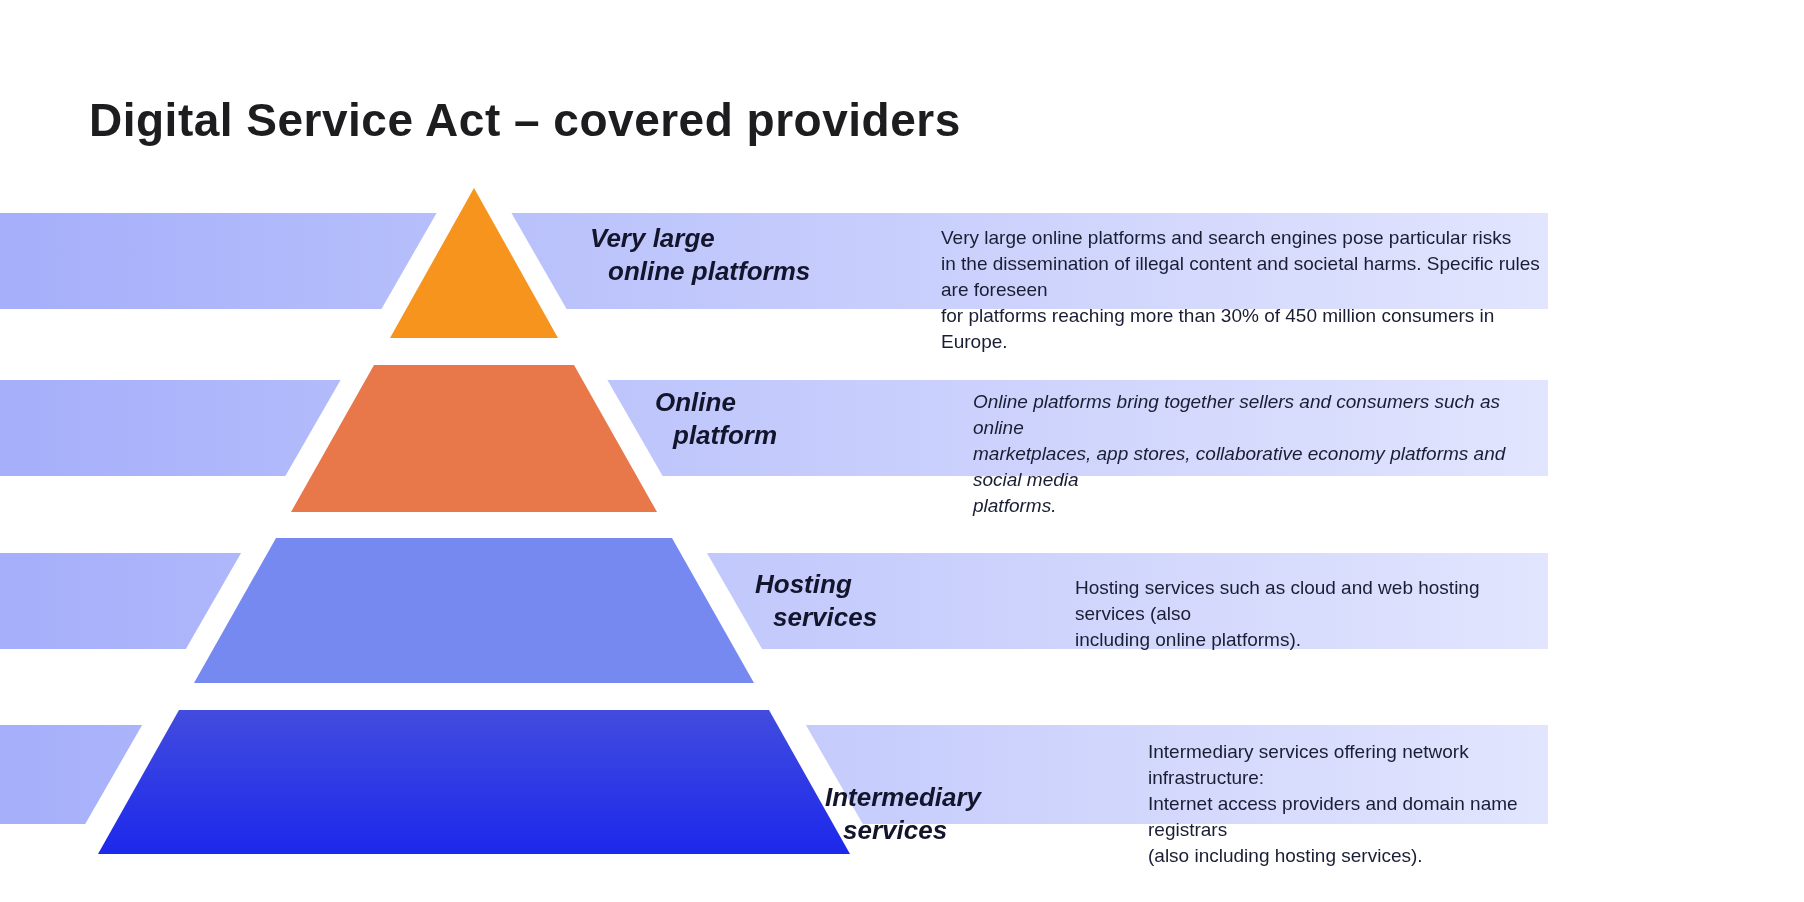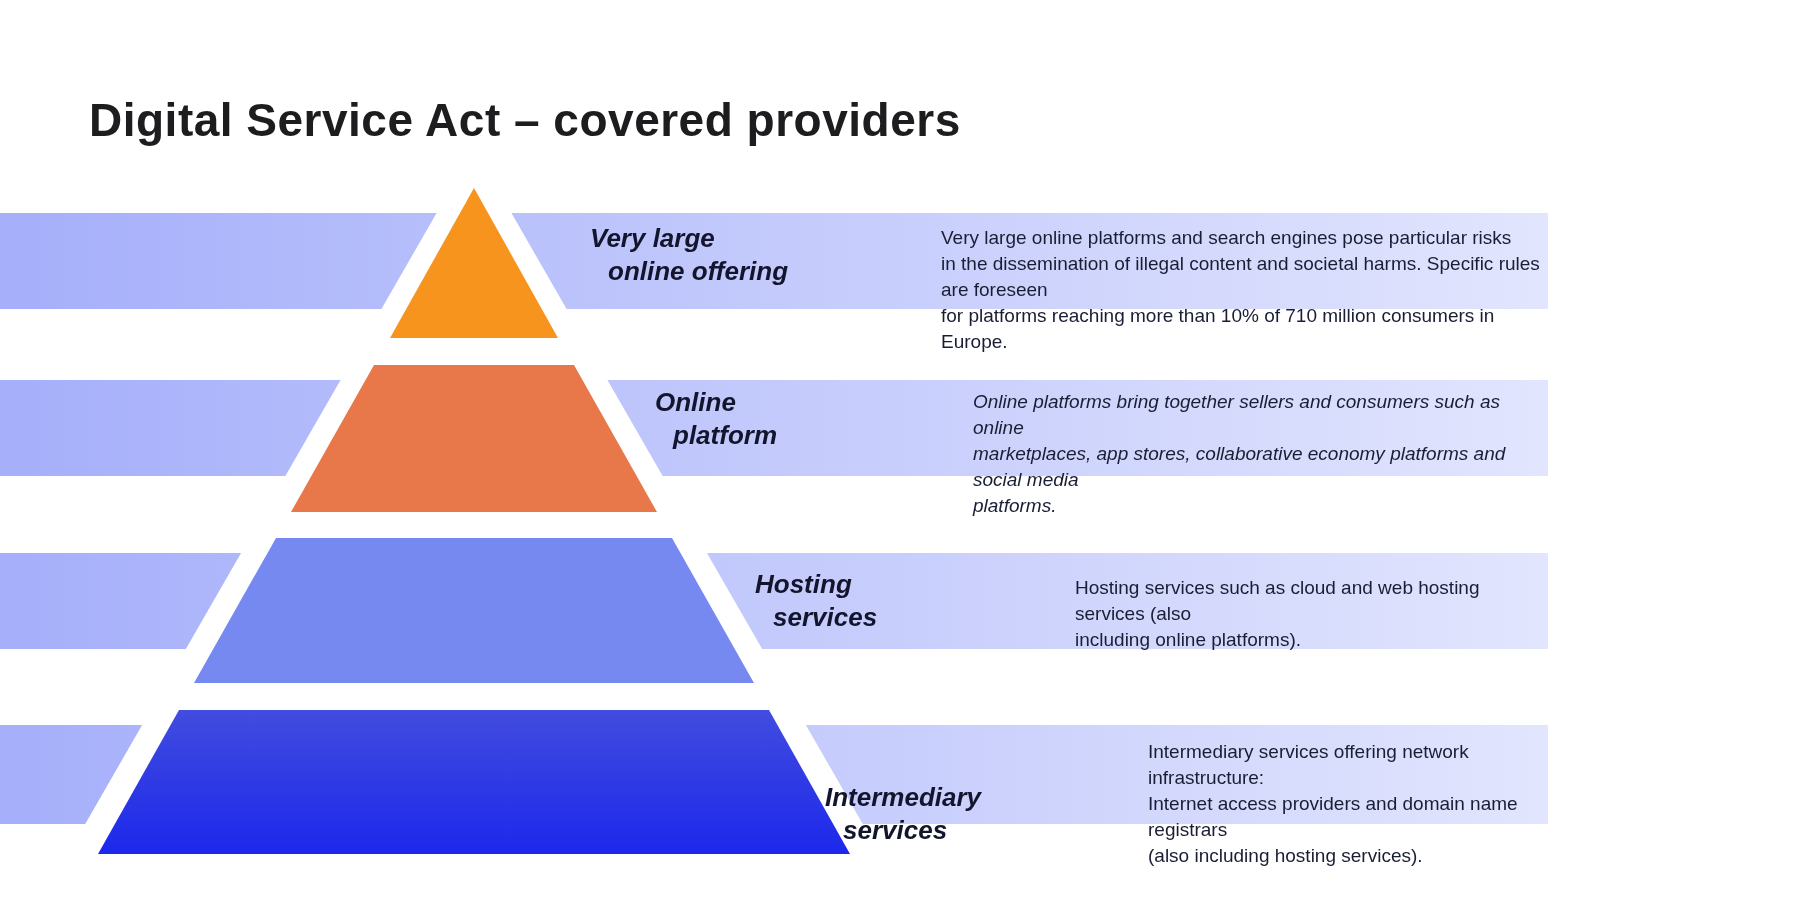--- a/index.html
+++ b/index.html
@@ -74,38 +74,38 @@
     <polygon points="474,188 558,338 390,338" fill="#f6941d"></polygon>
     <polygon points="374,365 574,365 657,512 291,512" fill="#e8774a"></polygon>
     <polygon points="276,538 672,538 754,683 194,683" fill="#7689f0"></polygon>
     <polygon points="179,710 769,710 850,854 98,854" fill="url(#intermediaryGrad)"></polygon>
   </svg>
 
   <h1 class="page-title" style="color: rgb(29, 29, 32);">Digital Service Act – covered providers</h1>
 
   <div class="layer-label label-0" style="color: rgb(19, 21, 44);">
     <div class="line1">Very large</div>
-    <div class="line2">online offering</div>
+    <div class="line2">online platforms</div>
   </div>
   <div class="layer-label label-1" style="color: rgb(19, 21, 44);">
     <div class="line1">Online</div>
     <div class="line2">platform</div>
   </div>
   <div class="layer-label label-2" style="color: rgb(19, 21, 44);">
     <div class="line1">Hosting</div>
     <div class="line2">services</div>
   </div>
   <div class="layer-label label-3" style="color: rgb(19, 21, 44);">
     <div class="line1">Intermediary</div>
     <div class="line2">services</div>
   </div>
 
   <div class="layer-desc desc-0" style="color: rgb(26, 30, 52);">Very large online platforms and search engines pose particular risks
 in the dissemination of illegal content and societal harms. Specific rules are foreseen
-for platforms reaching more than 10% of 710 million consumers in Europe.</div>
+for platforms reaching more than 30% of 450 million consumers in Europe.</div>
   <div class="layer-desc desc-1" style="color: rgb(26, 30, 52);">Online platforms bring together sellers and consumers such as online
 marketplaces, app stores, collaborative economy platforms and social media
 platforms.</div>
   <div class="layer-desc desc-2" style="color: rgb(26, 30, 52);">Hosting services such as cloud and web hosting services (also
 including online platforms).</div>
   <div class="layer-desc desc-3" style="color: rgb(26, 30, 52);">Intermediary services offering network infrastructure:
 Internet access providers and domain name registrars
 (also including hosting services).</div>
 
 </div>

